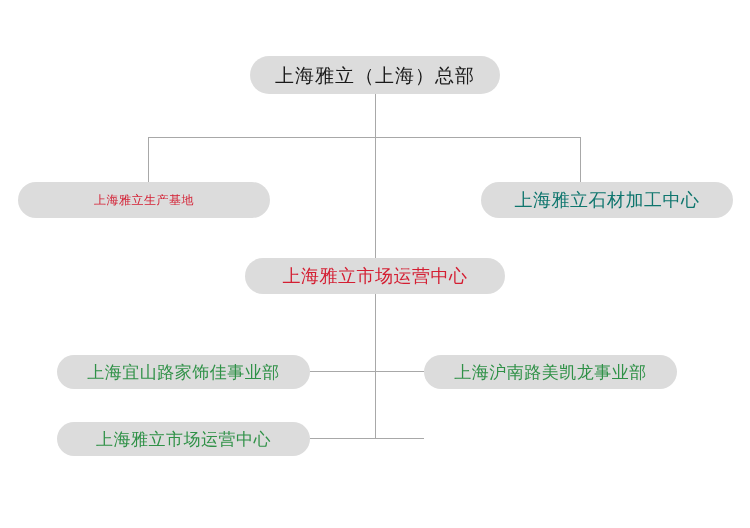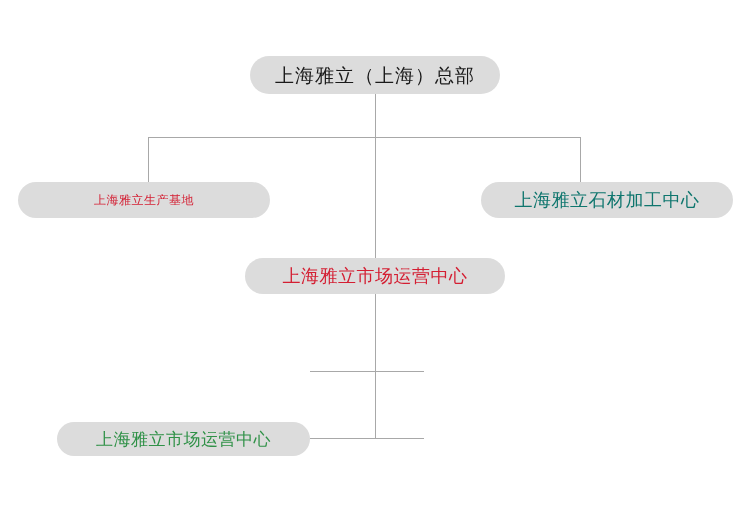--- a/index.html
+++ b/index.html
@@ -132,20 +132,26 @@
   </div>
 
   <div class="node node-stone">
     <span class="node-label">上海雅立石材加工中心</span>
   </div>
 
   <div class="node node-market">
     <span class="node-label">上海雅立市场运营中心</span>
   </div>
 
+  <div class="node node-div node-div-a">
+    <span class="node-label">上海宜山路家饰佳事业部</span>
+  </div>
 
+  <div class="node node-div node-div-b">
+    <span class="node-label">上海沪南路美凯龙事业部</span>
+  </div>
 
   <div class="node node-div node-div-c">
     <span class="node-label">上海雅立市场运营中心</span>
   </div>
 
 
 </div>
 
 </body></html>

